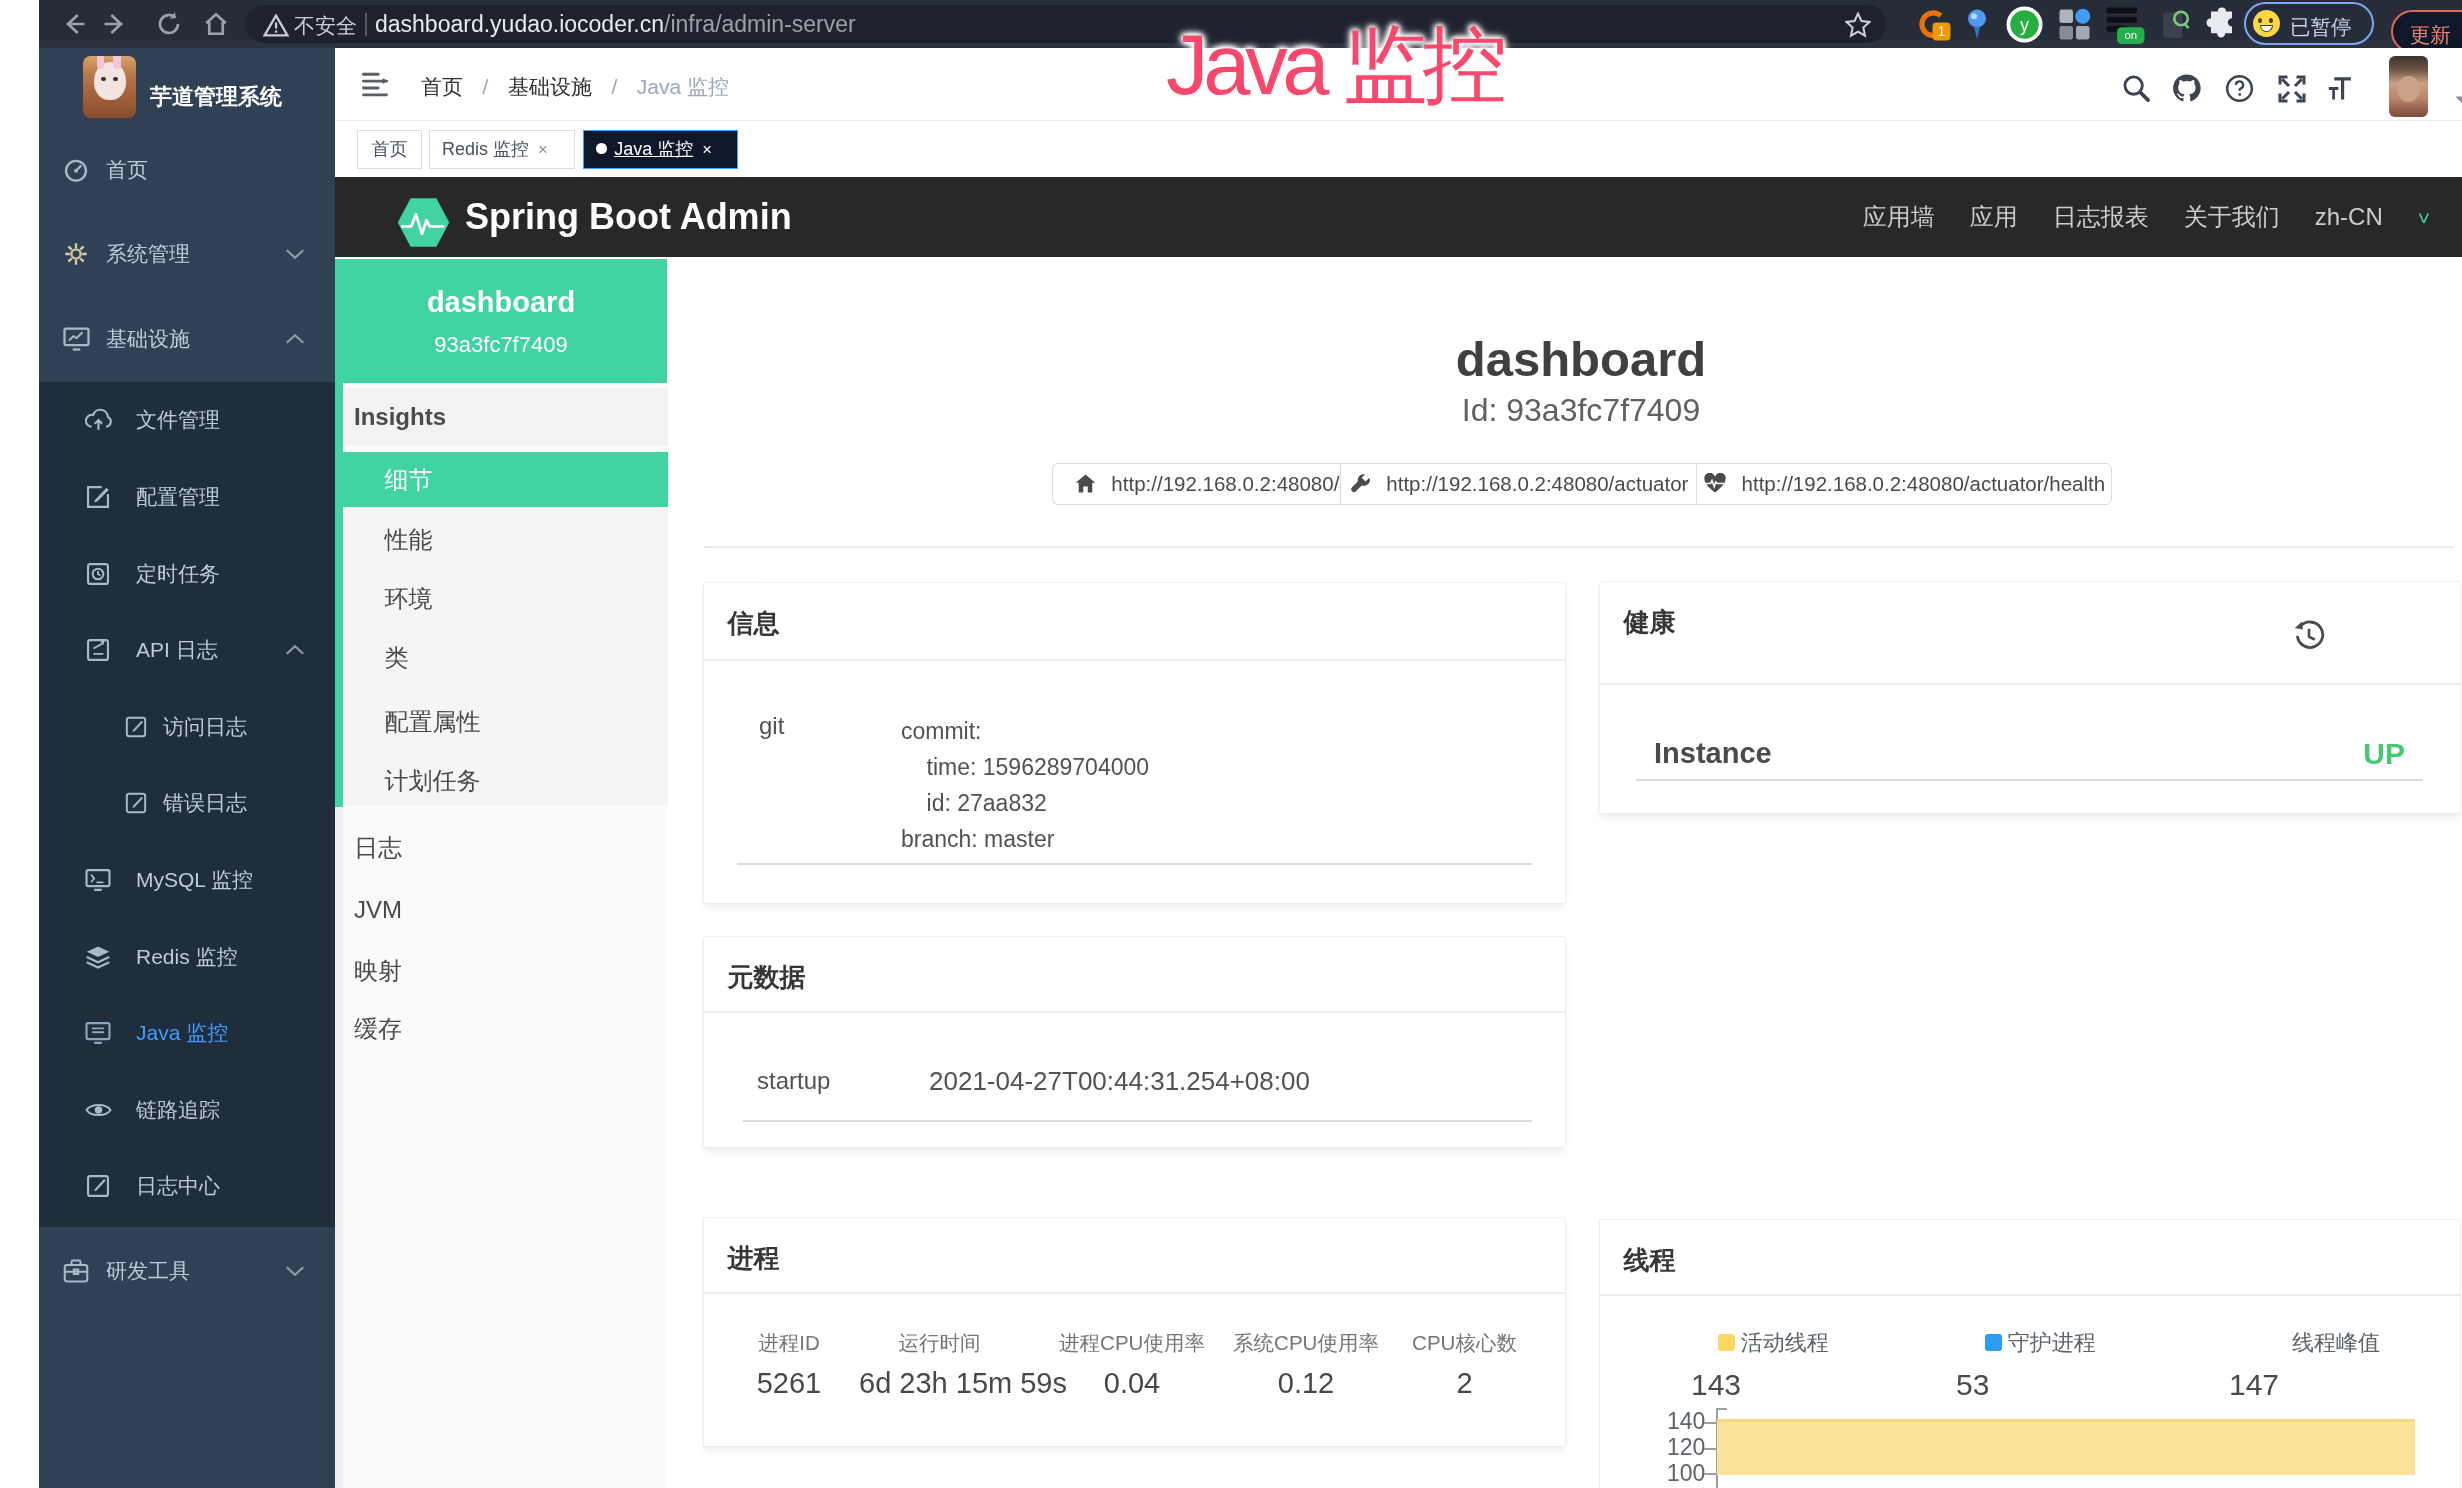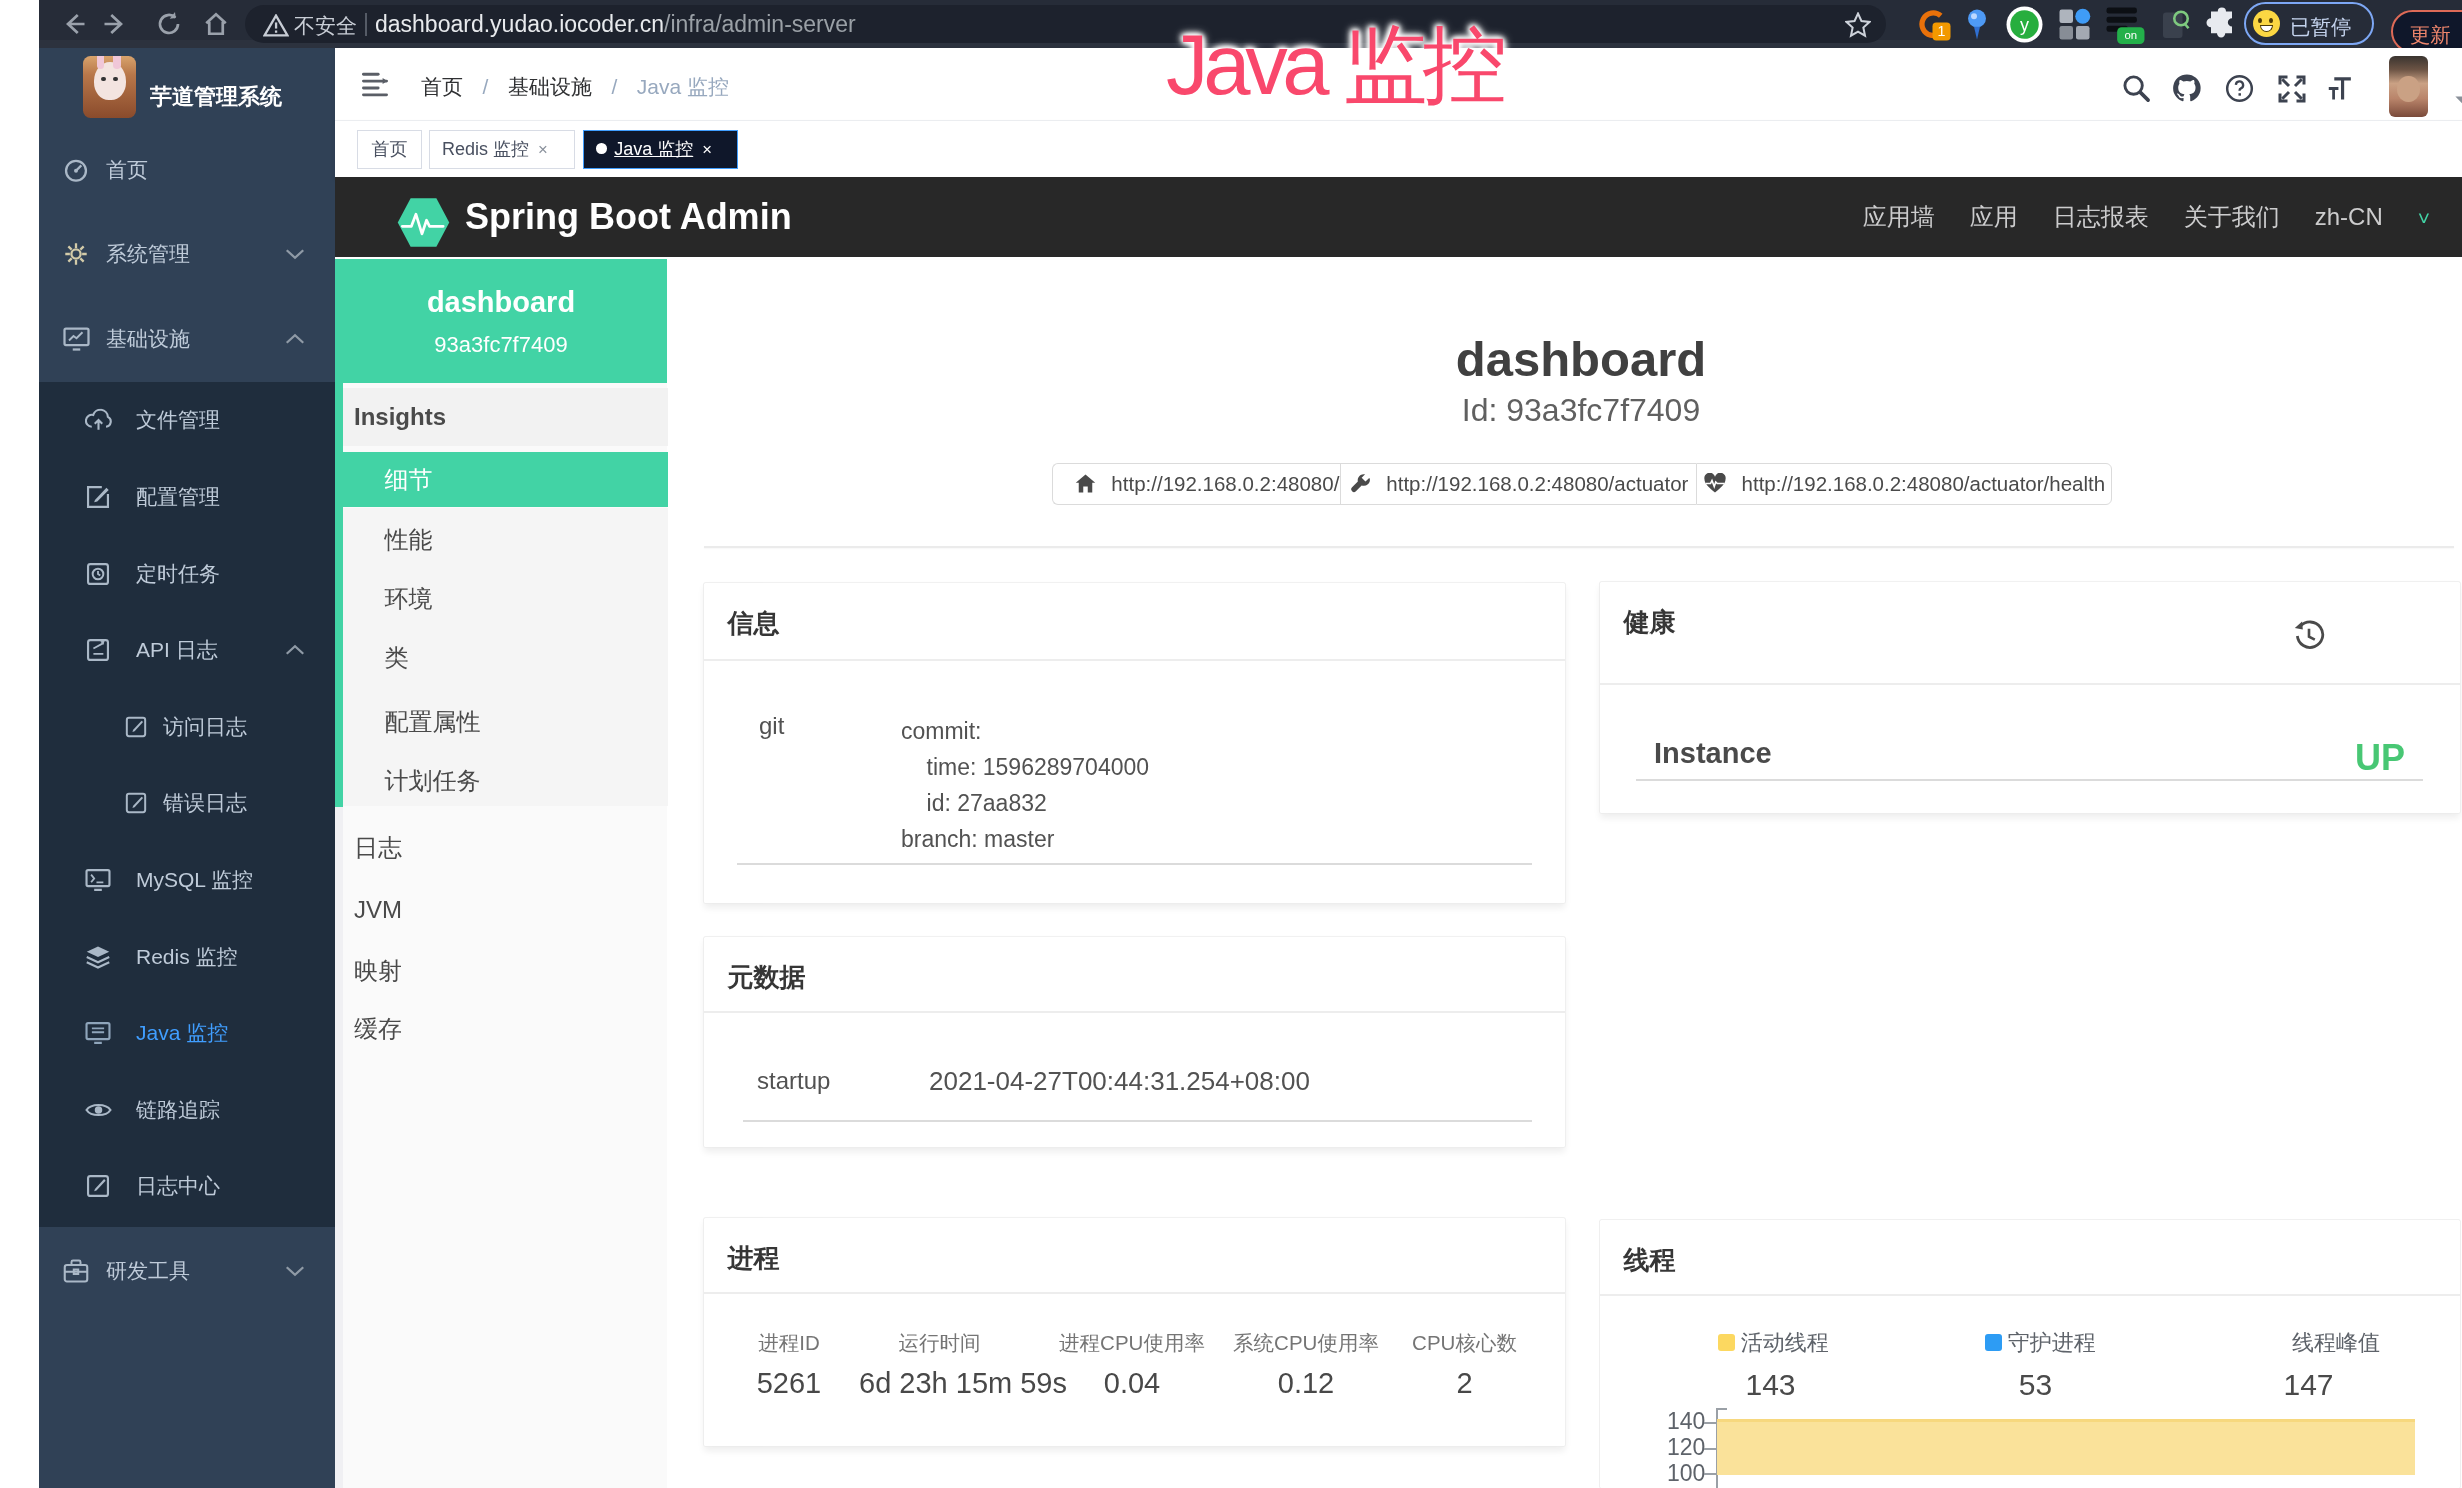--- a/index.html
+++ b/index.html
@@ -74,21 +74,21 @@
 
 .ubtn { display:inline-block; vertical-align:top; height:42px; line-height:39px; border:1.5px solid #dbdbdb; background:#fff; color:#4a4a4a; font-size:20.5px; padding:0; text-align:center; white-space:nowrap; }
 .ubtn svg { vertical-align:middle; margin-right:9px; position:relative; top:-2.3px; }
 .card { position:absolute; background:#fff; box-shadow:0 0 0 0.8px #ececec, 0 4.6px 7.6px rgba(0,0,0,.07); border-radius:1.5px; }
 .chead { position:absolute; left:23.5px; top:23px; font-size:26px; font-weight:600; color:#363636; }
 .cline { position:absolute; left:0; width:100%; height:1.5px; background:#ededed; }
 .pth { position:absolute; top:111px; text-align:center; font-size:20.5px; color:#757575; white-space:nowrap; }
 .ptd { position:absolute; top:149px; text-align:center; font-size:29px; color:#484848; white-space:nowrap; }
 .lgd { position:absolute; top:108px; font-size:22px; color:#5e636a; white-space:nowrap; }
 .lgd .sq { display:inline-block; width:16.7px; height:16.7px; border-radius:3px; margin-right:6px; position:relative; top:0.8px; }
-.lgv { position:absolute; top:148px; font-size:30px; color:#4a4a4a; text-align:center; }
+.lgv { position:absolute; top:148px; font-size:30px; color:#4a4a4a; }
 </style>
 </head>
 <body>
 <div id="page">
 
 <div id="toolbar">
   <div class="band"></div>
   <svg class="tbico" style="left:20px" width="30" height="30" viewBox="0 0 40 40">
         <path d="M25 8 L12 20 L25 32 M12 20 H34" stroke="#9aa1ab" stroke-width="3.6" fill="none"></path>
       </svg>
@@ -437,21 +437,21 @@
 
   <div class="card" style="left:1561px;top:582px;width:860px;height:231px;">
     <div class="chead">健康</div>
     <svg class="abs" style="left:693px;top:38px" width="32" height="32" viewBox="0 0 44 44">
           <path d="M10 9 A17.5 17.5 0 1 1 6 22" fill="none" stroke="#4a4a4a" stroke-width="3.8"></path>
           <path d="M12.5 2 L13.5 13 L2.5 11 Z" fill="#4a4a4a"></path>
           <path d="M22 12 V23 L30 27" stroke="#4a4a4a" stroke-width="3.6" fill="none"></path>
         </svg>
     <div class="cline" style="top:101px"></div>
     <div class="abs" style="left:54px;top:155px;font-size:29px;font-weight:bold;color:#4a4a4a;">Instance</div>
-    <div class="abs" style="right:55px;top:155px;font-size:36px;font-weight:bold;color:#48c774;">UP</div>
+    <div class="abs" style="right:55px;top:155px;font-size:30px;font-weight:bold;color:#48c774;">UP</div>
     <div class="abs" style="left:36px;top:197px;width:787px;height:1.5px;background:#dbdbdb;"></div>
   </div>
 
   <div class="card" style="left:665px;top:937px;width:861px;height:210px;">
     <div class="chead">元数据</div>
     <div class="cline" style="top:74px"></div>
     <div class="abs" style="left:53px;top:130px;font-size:24px;color:#525252;">startup</div>
     <div class="abs" style="left:225px;top:129px;font-size:26px;color:#525252;">2021-04-27T00:44:31.254+08:00</div>
     <div class="abs" style="left:39px;top:183px;width:789px;height:1.5px;background:#dbdbdb;"></div>
   </div>

